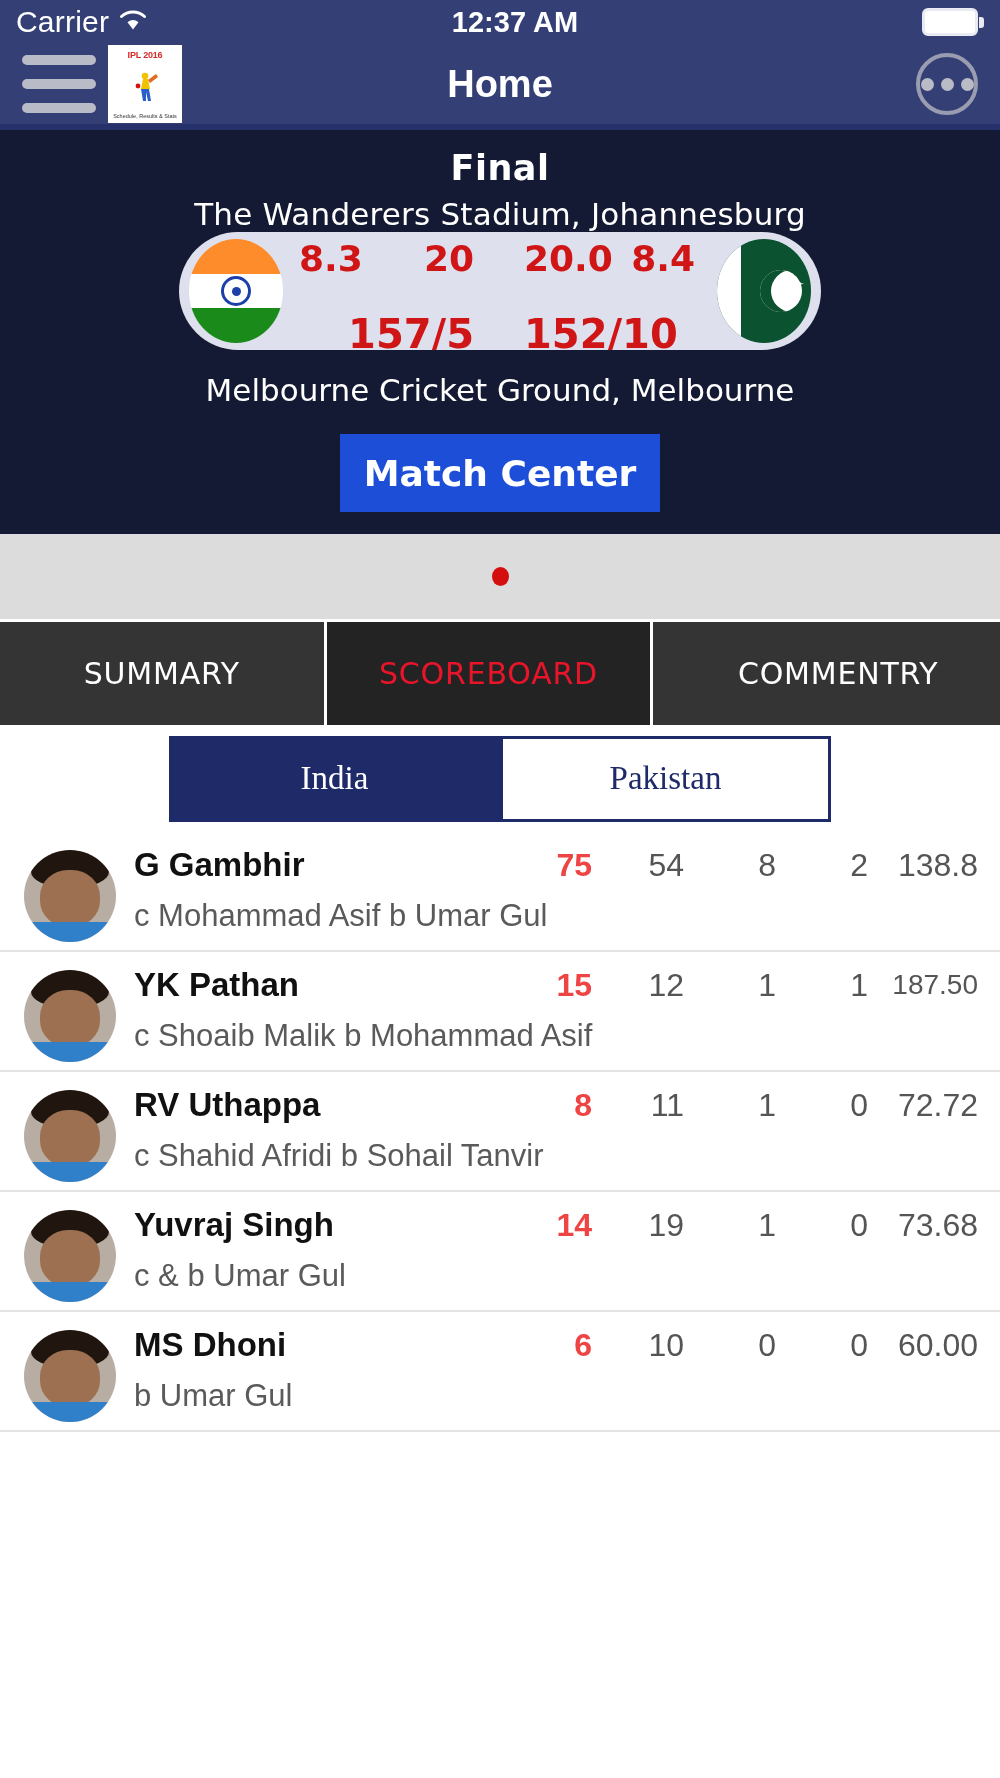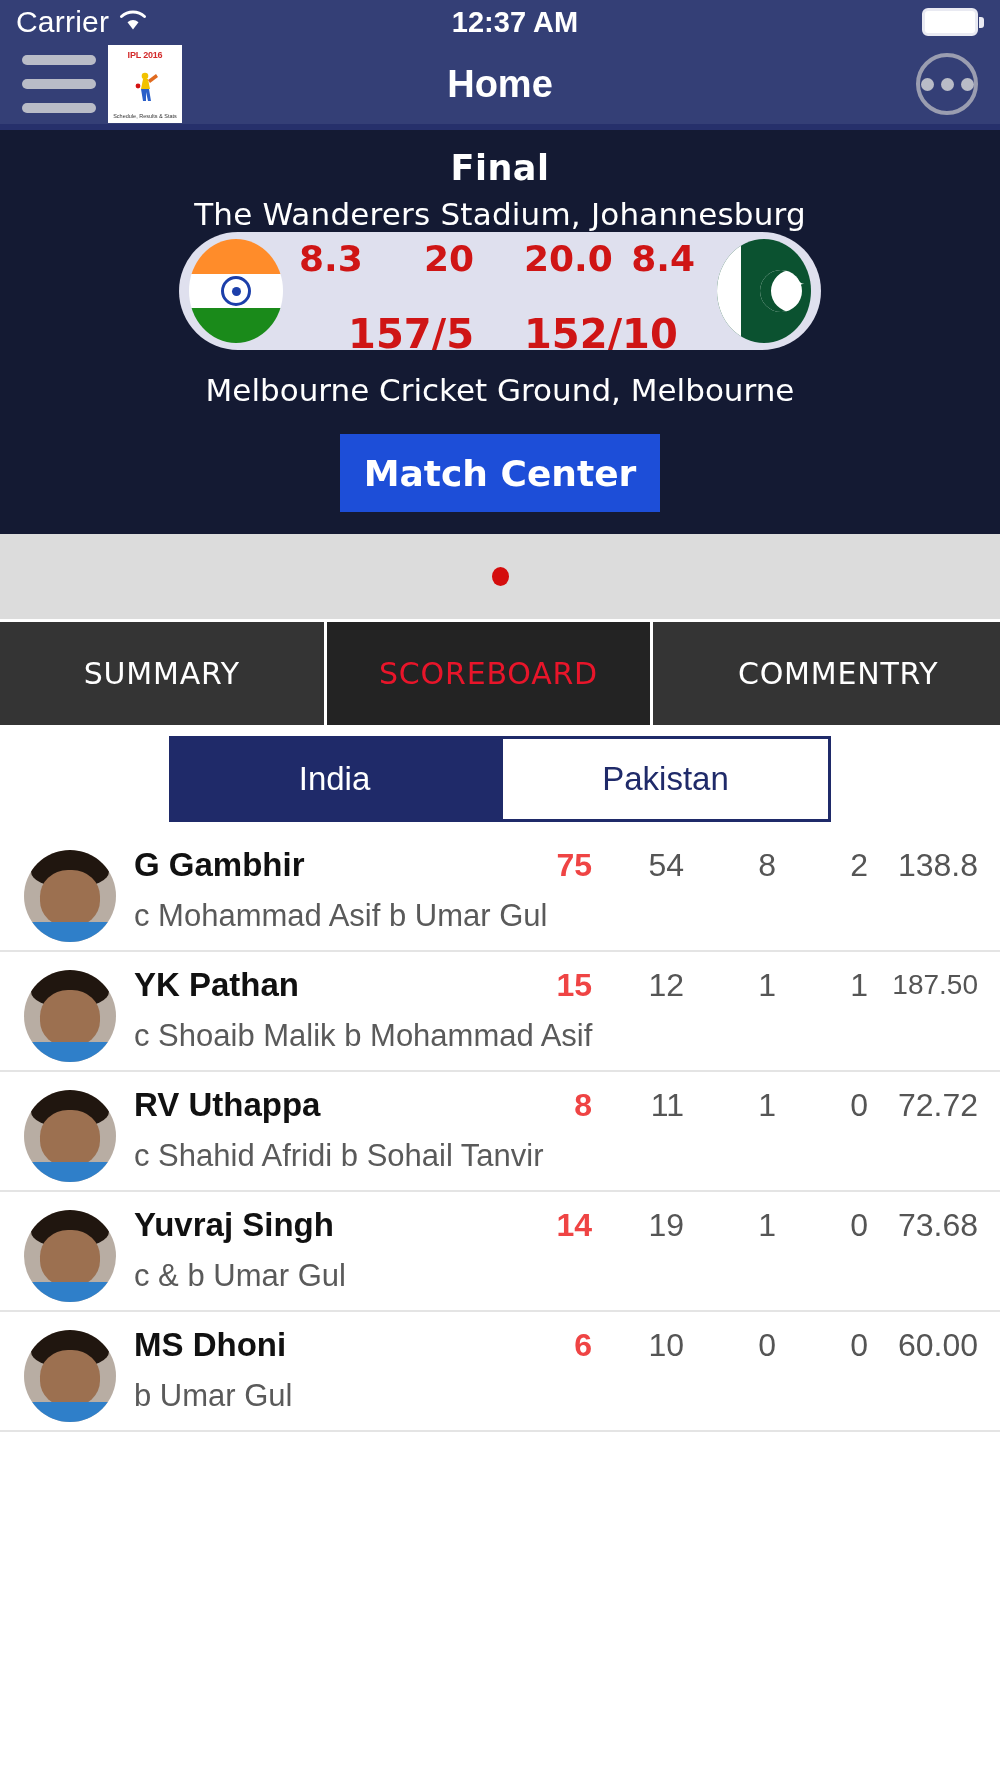--- a/index.html
+++ b/index.html
@@ -143,21 +143,21 @@
   .tab.active{ background:#232323; color:#e8152a; }
 
   
   .teamrow{
     height:107px; background:#fff; display:flex;
     align-items:center; justify-content:center;
   }
   .teambtn{
     width:331px; height:86px; display:flex; align-items:center;
     justify-content:center; font-size:33px; cursor:pointer;
-    font-family:Liberation Sans, sans-serif;
+    font-family:Liberation Serif, serif;
   }
   .teambtn.sel{ background:#1f2a69; color:#fff; }
   .teambtn.unsel{ background:#fff; color:#1f2a69; border:3px solid #1f2a69; }
 
   
   .thead{
     height:66px; background:#6b7099; display:flex; align-items:center;
     color:#fff; font-size:33px; padding:0 22px;
   }
   .th-batting{ flex:1; }

